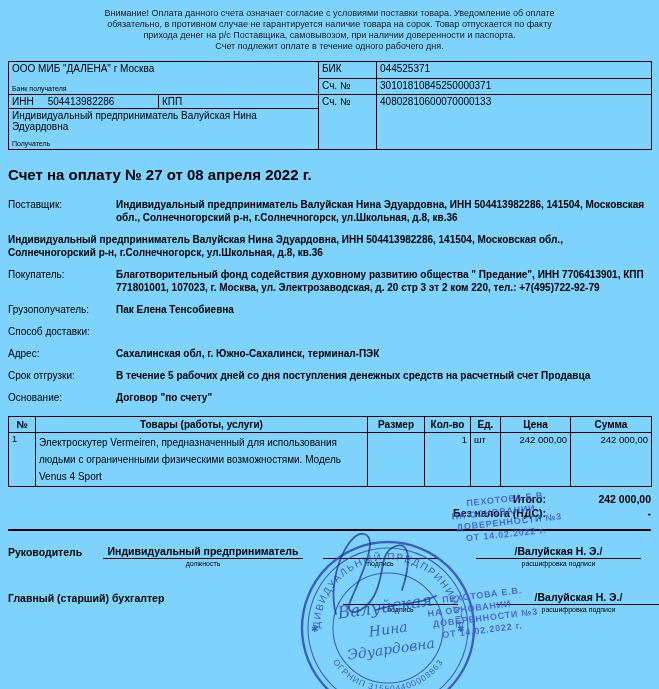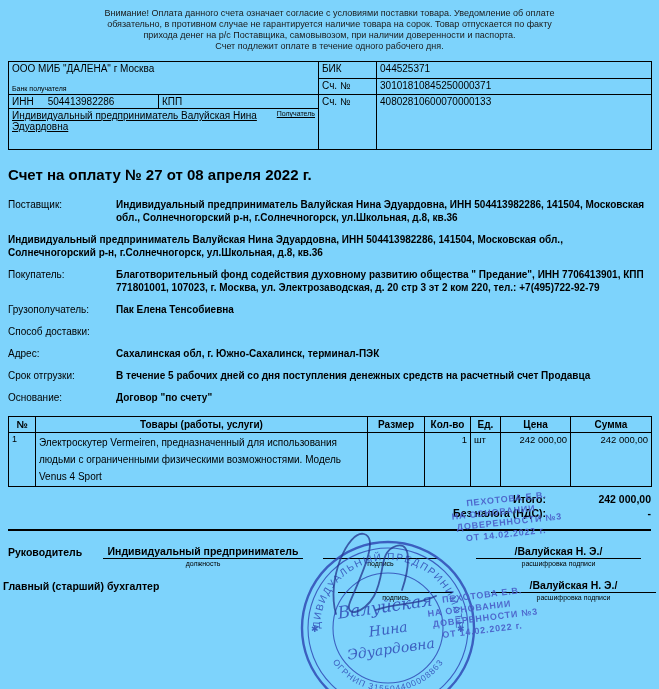--- a/index.html
+++ b/index.html
@@ -12,21 +12,21 @@
   
   .warning { padding-top:8px; text-align:center; font-size:9px; line-height:11px; color:#1a1a1a; }
   
   .bank-table { margin:9px 8px 0 8px; width:643px; border-collapse:collapse; table-layout:fixed; font-size:10px; }
   .bank-table td { border:1px solid #000; padding:1px 3px; vertical-align:top; overflow:hidden; }
   .bank-cell { height:32px; }
   .bank-cell .cap, .recip-cell .cap { font-size:7px; line-height:8px; }
   .bank-cell { display:table-cell; }
   .bank-flex { display:flex; flex-direction:column; justify-content:space-between; height:30px; }
   .recip-cell { height:40px; }
-  .recip-flex { display:flex; flex-direction:row; justify-content:space-between; height:38px;text-decoration:underline; }
+  .recip-flex { display:flex; flex-direction:column; justify-content:space-between; height:38px; }
   .inn-val { margin-left:14px; }
   
   .title { margin:16px 8px 0 8px; font-size:15px; font-weight:bold; }
   
   .details { margin:15px 8px 0 8px; }
   .detail-row { display:flex; margin-bottom:9px; }
   .detail-label { width:108px; flex:none; font-size:10px; line-height:13px; }
   .detail-value { flex:1; font-weight:bold; font-size:10px; line-height:13px; }
   
   .items-table { margin:12px 8px 0 8px; width:643px; border-collapse:collapse; table-layout:fixed; }
@@ -40,21 +40,21 @@
   .totals-row { display:flex; justify-content:flex-end; font-weight:bold; font-size:10.5px; line-height:14px; }
   .totals-value { width:105px; text-align:right; }
   
   .summary { margin:12px 8px 0 8px; }
   .summary-count { font-size:10px; }
   .summary-words { font-size:10.5px; font-weight:bold; margin-top:3px; }
   .separator { margin:9px 8px 0 8px; border-top:2px solid #000; }
   
   .signatures { margin:14px 8px 0 8px; position:relative; }
   .sig-row { display:flex; align-items:flex-start; }
-  .sig-row2 { margin-top:12px;justify-content:center; }
+  .sig-row2 { margin-top:24px; }
   .sig-head { width:95px; flex:none; font-size:10.5px; font-weight:bold; padding-top:1px; }
   .sig-head-wide { width:315px; flex:none; font-size:10.5px; font-weight:bold; padding-top:1px; }
   .sig-pos { width:200px; flex:none; }
   .sig-sign { width:115px; flex:none; margin-left:20px; }
   .sig-name { width:165px; flex:none; margin-left:38px; }
   .sig-line { border-bottom:1px solid #000; min-height:14px; text-align:center; font-size:10.5px; font-weight:bold; }
   .sig-cap { font-size:7px; text-align:center; padding-top:1px; }
   
   .stamp-round { position:absolute; left:298px; top:538px; z-index:6; opacity:0.88; }
   .handwritten { position:absolute; left:318px; top:518px; z-index:7; opacity:0.9; }

